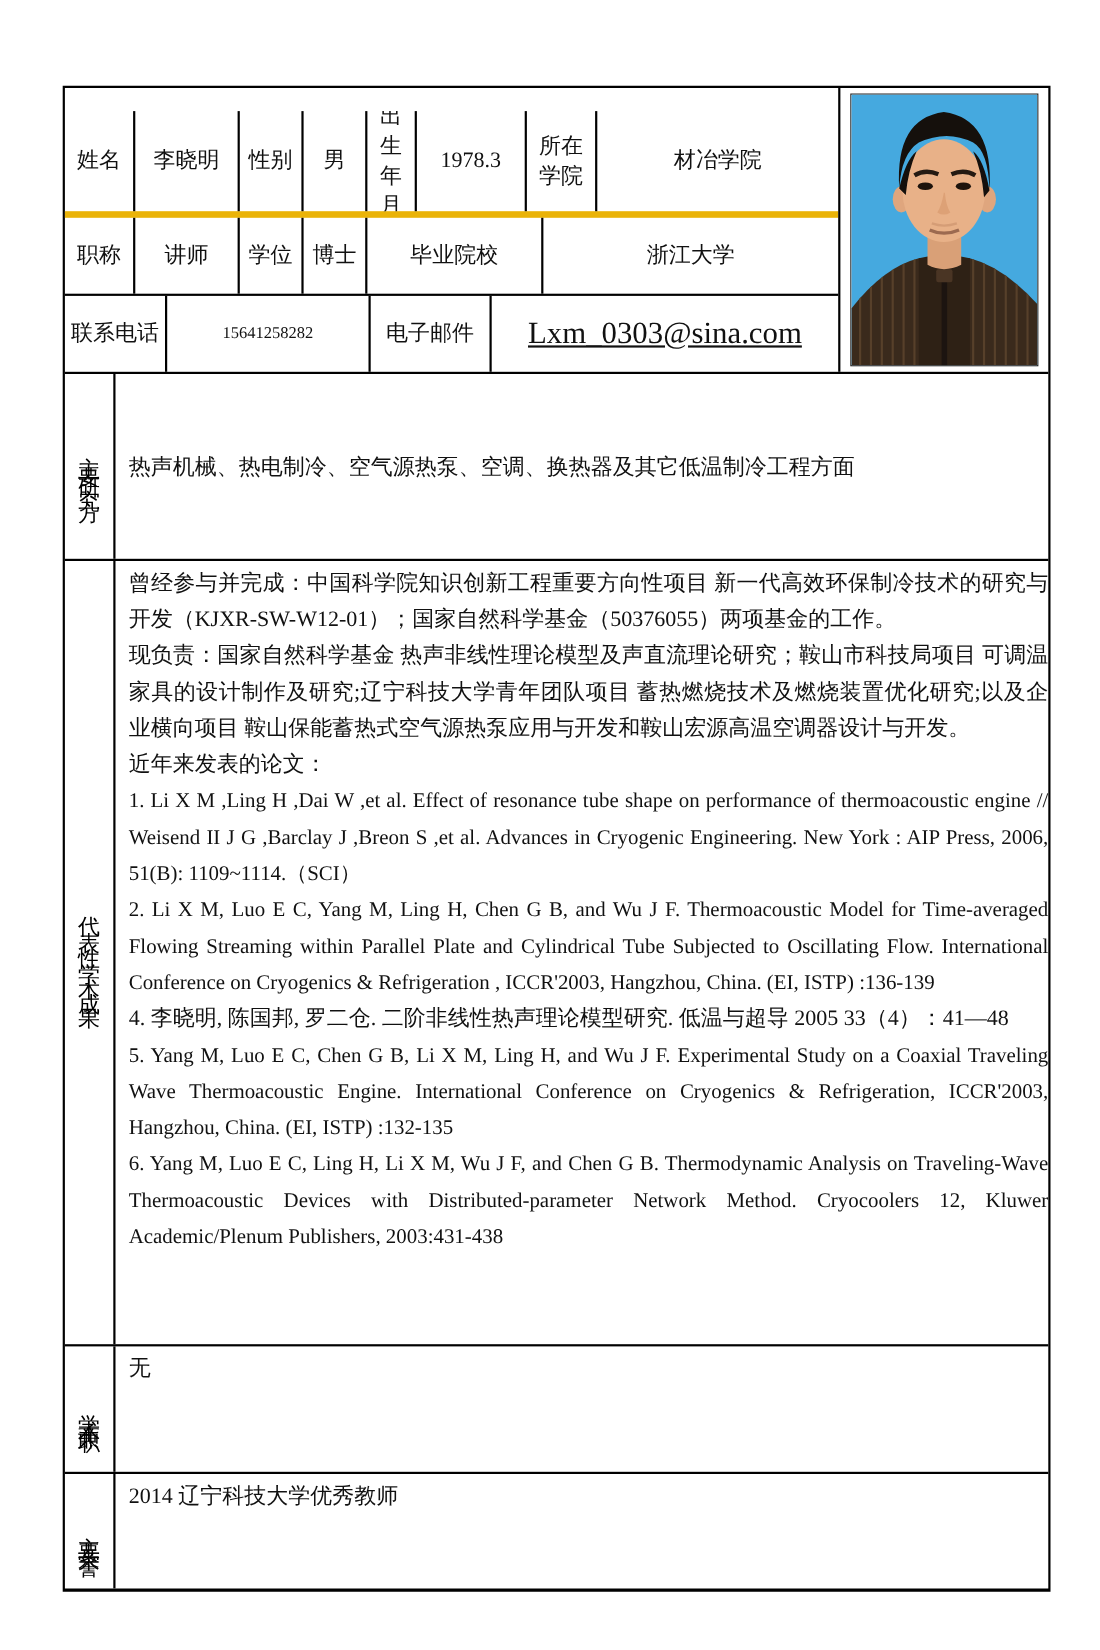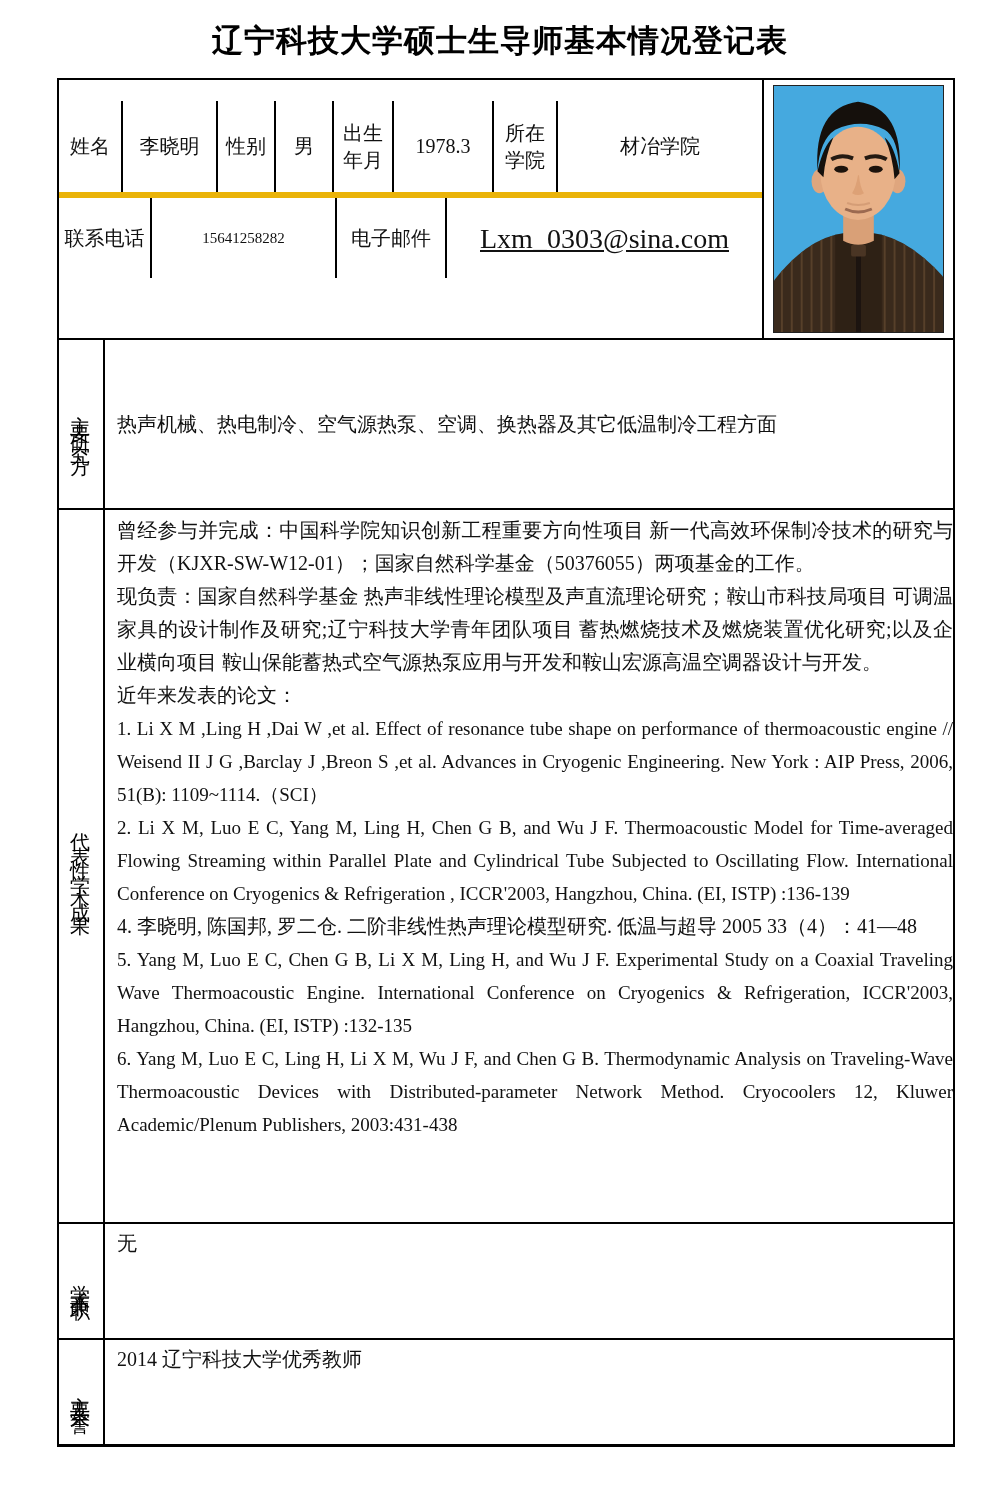--- a/index.html
+++ b/index.html
@@ -67,38 +67,45 @@
 
   .ls-10 { letter-spacing: 10px; }
   .ls-14 { letter-spacing: 14px; }
   .ls-6  { letter-spacing: 6px; }
 </style>
 </head>
 <body>
 
 <div class="page">
 
-  <div class="doc-title">辽宁科技大学硕士生导师基本情况登记表</div>
 
   <div class="form-table">
 
     <div class="header-block">
       <div class="header-left">
 
         <div class="hrow hrow-1">
           <div class="cell w-label">姓名</div>
           <div class="cell" style="width:95px">李晓明</div>
           <div class="cell" style="width:58px">性别</div>
           <div class="cell" style="width:58px">男</div>
-          <div class="cell" style="width:60px">出生年月</div>
+          <div class="cell" style="width:45px">出生年月</div>
           <div class="cell" style="width:100px">1978.3</div>
           <div class="cell" style="width:64px">所在学院</div>
           <div class="cell last" style="flex:1">材冶学院</div>
         </div>
 
+        <div class="hrow hrow-2">
+          <div class="cell w-label">职称</div>
+          <div class="cell" style="width:95px">讲师</div>
+          <div class="cell" style="width:58px">学位</div>
+          <div class="cell" style="width:58px">博士</div>
+          <div class="cell" style="width:160px">毕业院校</div>
+          <div class="cell last" style="flex:1">浙江大学</div>
+        </div>
 
         <div class="hrow hrow-3">
           <div class="cell" style="width:93px">联系电话</div>
           <div class="cell" style="width:185px;font-size:15px">15641258282</div>
           <div class="cell" style="width:110px">电子邮件</div>
           <div class="cell last" style="flex:1">
             <span class="email-text">Lxm_0303@sina.com</span>
           </div>
         </div>
 

